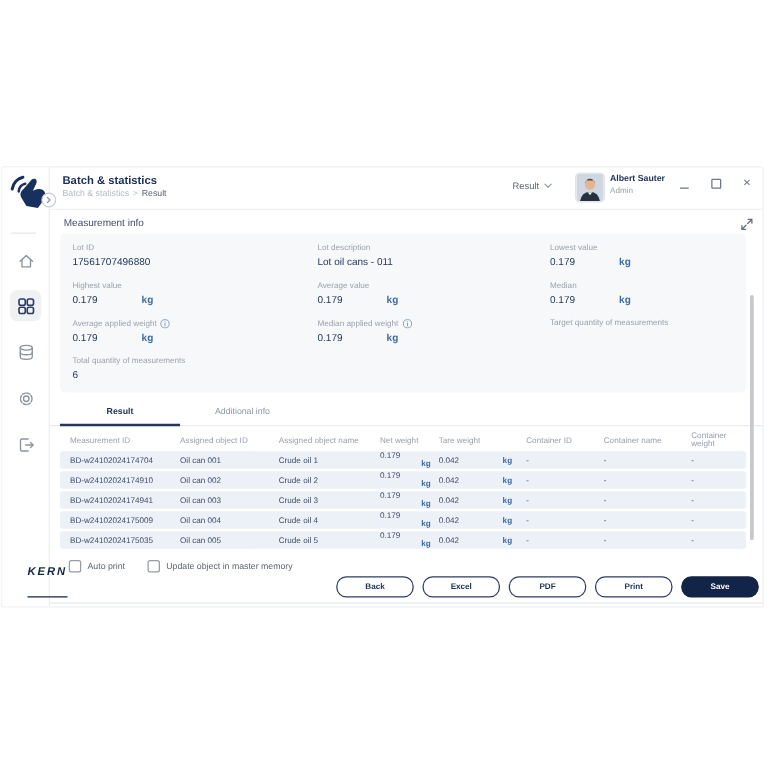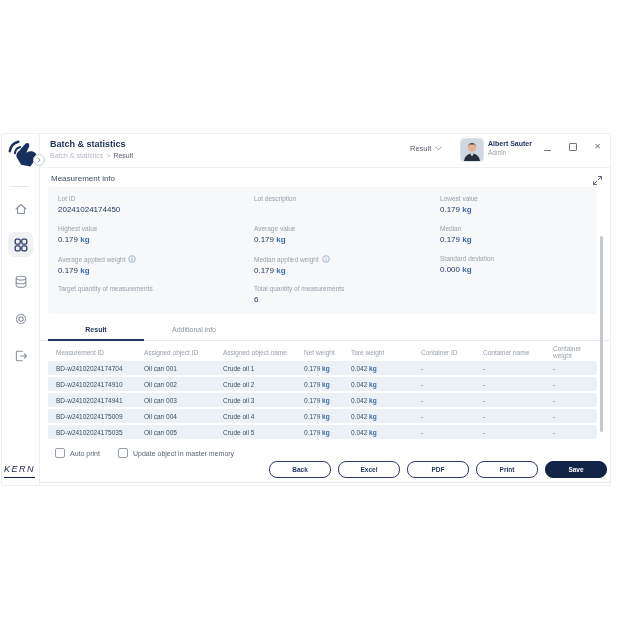--- a/index.html
+++ b/index.html
@@ -12,22 +12,22 @@
   .sidebar{position:absolute;left:0;top:0;bottom:0;width:37px;border-right:1px solid #eceef0;background:#fff;}
   .logo-hand{position:absolute;left:4px;top:4px;width:34px;height:34px;}
   .collapse-toggle{position:absolute;left:31px;top:20px;width:10px;height:10px;border:1px solid #c9cdd3;
        border-radius:50%;background:#fff;z-index:6;display:flex;align-items:center;justify-content:center;}
   .side-divider{position:absolute;left:7px;top:52px;width:20px;height:1px;background:#e4e7ea;}
   .side-item{position:absolute;left:6px;width:25px;height:25px;display:flex;align-items:center;
        justify-content:center;border-radius:6px;cursor:pointer;}
   .side-item.active{background:#f0f1f3;}
   .side-item svg{stroke:#8b94a0;fill:none;stroke-width:1.1;stroke-linecap:round;stroke-linejoin:round;}
   .side-item.active svg{stroke:#2c3c66;stroke-width:1.3;}
-  .kern{position:absolute;left:2px;bottom:7px;font-size:9px;font-weight:normal;font-style:italic;
-       color:#132449;letter-spacing:1.5px;border-bottom:1.5px solid #132449;padding-bottom:3px;}
+  .kern{position:absolute;left:20px;bottom:7px;font-size:9px;font-weight:bold;font-style:italic;
+       color:#132449;letter-spacing:1.5px;border-bottom:1.5px solid #132449;padding-bottom:15px;}
 
   
   .main{position:absolute;left:38px;top:0;right:0;bottom:0;}
   .app-title{position:absolute;left:10px;top:5px;font-size:9px;font-weight:bold;color:#1b2f5a;}
   .breadcrumb{position:absolute;left:10px;top:18px;font-size:7px;color:#b3b9c2;}
   .breadcrumb .sep{margin:0 3px;color:#b3b9c2;}
   .breadcrumb .current{color:#5a6472;}
   .lang{position:absolute;left:370px;top:10px;font-size:7.5px;color:#5a6472;display:flex;gap:4px;
         align-items:center;cursor:pointer;}
   .avatar{position:absolute;left:420px;top:4px;width:22px;height:22px;border-radius:4px;overflow:hidden;
@@ -44,21 +44,21 @@
   .panel{position:absolute;left:0;right:0;top:33px;height:316px;border-top:1px solid #f0f1f4;
          border-bottom:1px solid #e6e8ec;box-sizing:border-box;}
   .panel-title{position:absolute;left:11px;top:6px;font-size:8px;color:#3f4c66;}
   .expand-btn{position:absolute;right:7px;top:4px;width:11px;height:11px;cursor:pointer;}
 
   .stats{position:absolute;left:8px;right:13px;top:19px;height:127px;background:#f7f8f9;border-radius:4px;
          box-sizing:border-box;padding:8px 0 0 10px;display:grid;grid-template-columns:196px 186px 1fr;
          grid-auto-rows:30px;}
   .stat .lbl{font-size:6.5px;color:#9aa2ad;display:flex;align-items:center;gap:3px;}
   .stat .val{margin-top:3px;font-size:8px;color:#1d3158;}
-  .unit{color:#3c6ba8;font-weight:bold;}
+  .unit{color:#3c6ba8;font-weight:bold;padding-left:33px;}
 
   .tabs{position:absolute;left:0;right:0;top:152px;height:20px;border-bottom:1px solid #e9ebee;}
   .tab{position:absolute;top:0;height:19px;line-height:19px;text-align:center;font-size:7px;cursor:pointer;}
   .tab-result{left:8px;width:96px;color:#1d3158;font-weight:bold;border-bottom:2px solid #24365e;}
   .tab-additional{left:104px;width:100px;color:#8d96a2;}
 
   .tgrid{display:grid;grid-template-columns:88px 79px 81px 47px 70px 62px 70px 1fr;align-items:center;
          padding-left:8px;box-sizing:border-box;}
   .thead{position:absolute;left:8px;right:13px;top:176px;height:16px;font-size:6.5px;color:#98a0ac;}
   .tbody{position:absolute;left:8px;right:13px;top:193px;}
@@ -175,24 +175,25 @@
         <div class="panel-title">Measurement info</div>
         <div class="expand-btn">
           <svg width="11" height="11" viewBox="0 0 11 11">
             <path d="M6.5 1.5 h3 v3 M4.5 9.5 h-3 v-3 M9.5 1.5 L6.2 4.8 M1.5 9.5 L4.8 6.2" stroke="#5f6b80" stroke-width="1" fill="none" stroke-linecap="round"></path>
           </svg>
         </div>
 
         <div class="stats" id="stats">
             <div class="stat">
               <div class="lbl">Lot ID</div>
-              <div class="val"><span>20241024174450</span></div>
+              <div class="val"><span>17561707496880</span></div>
             </div>
             <div class="stat">
               <div class="lbl">Lot description</div>
+              <div class="val"><span>Lot oil cans - 011</span></div>
             </div>
             <div class="stat">
               <div class="lbl">Lowest value</div>
               <div class="val"><span>0.179</span><span class="unit"> kg</span></div>
             </div>
             <div class="stat">
               <div class="lbl">Highest value</div>
               <div class="val"><span>0.179</span><span class="unit"> kg</span></div>
             </div>
             <div class="stat">
@@ -211,24 +212,20 @@
                 </svg></div>
               <div class="val"><span>0.179</span><span class="unit"> kg</span></div>
             </div>
             <div class="stat">
               <div class="lbl">Median applied weight<svg width="8" height="8" viewBox="0 0 9 9">
                   <circle cx="4.5" cy="4.5" r="3.7" stroke="#8ba3c4" stroke-width="0.9" fill="none"></circle>
                   <circle cx="4.5" cy="2.8" r="0.55" fill="#8ba3c4"></circle>
                   <path d="M4.5 4.2 v2.2" stroke="#8ba3c4" stroke-width="0.9" stroke-linecap="round"></path>
                 </svg></div>
               <div class="val"><span>0.179</span><span class="unit"> kg</span></div>
-            </div>
-            <div class="stat">
-              <div class="lbl">Standard deviation</div>
-              <div class="val"><span>0.000</span><span class="unit"> kg</span></div>
             </div>
             <div class="stat">
               <div class="lbl">Target quantity of measurements</div>
             </div>
             <div class="stat">
               <div class="lbl">Total quantity of measurements</div>
               <div class="val"><span>6</span></div>
             </div>
           </div>
 

